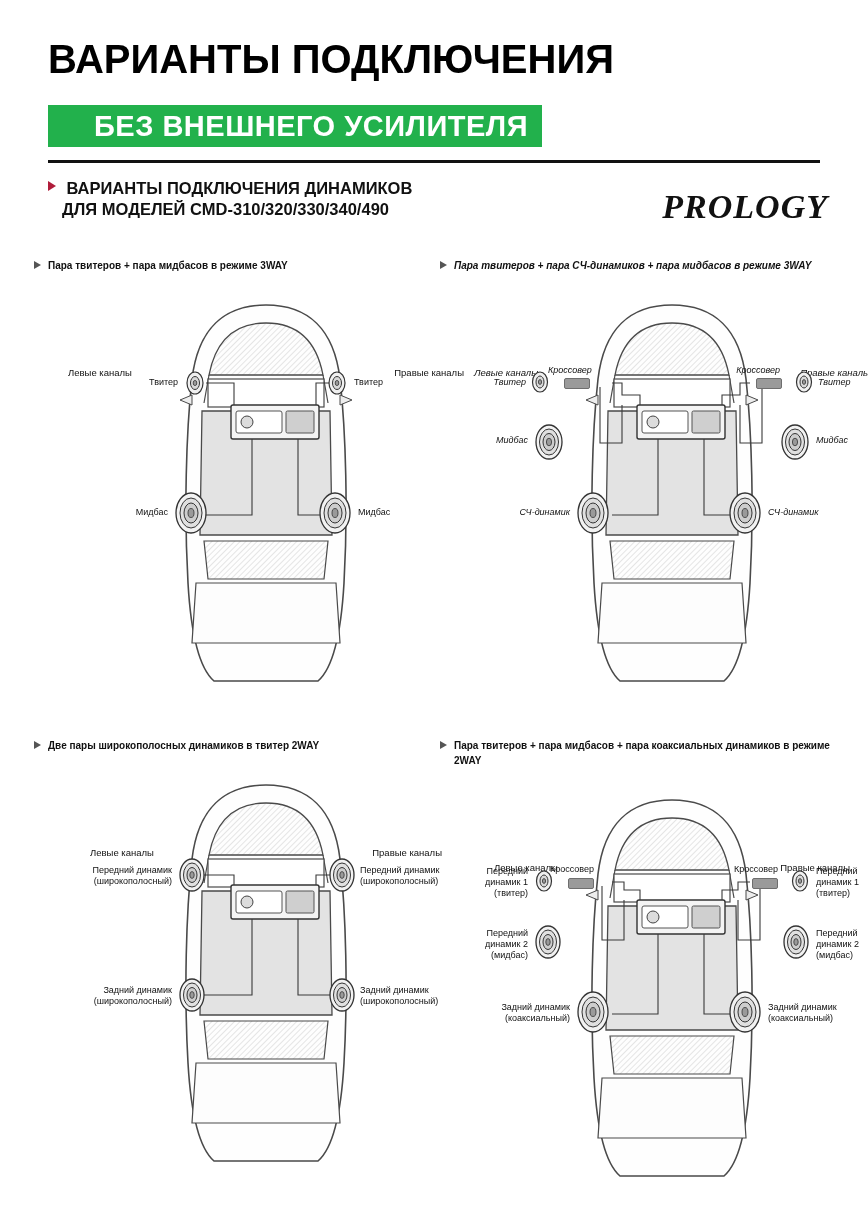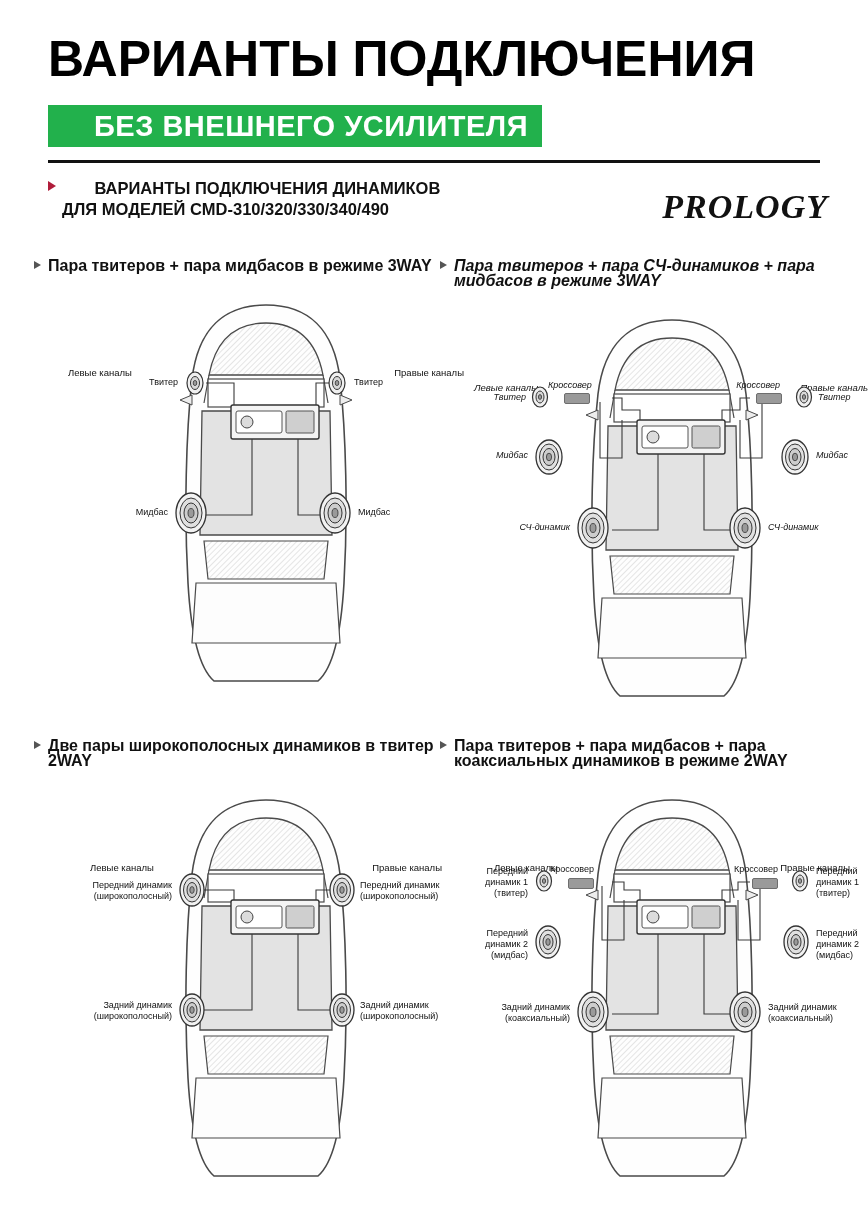--- a/index.html
+++ b/index.html
@@ -2,46 +2,46 @@
 <html lang="ru"><head>
 <meta charset="utf-8">
 <style>
   html,body{margin:0;padding:0;background:#ffffff;}
   body{width:868px;height:1228px;font-family:"Liberation Sans",sans-serif;color:#111;position:relative;overflow:hidden;}
   .page{position:absolute;inset:0;}
 
   
   .title{
     position:absolute;left:48px;top:30px;width:780px;
-    font-size:50px;font-weight:bold;letter-spacing:0px;line-height:58px;color:#000;
+    font-size:40px;font-weight:bold;letter-spacing:0px;line-height:58px;color:#000;
   }
   .subtitle-bar{
     position:absolute;left:48px;top:105px;height:42px;
     background:#22b14c;display:flex;align-items:center;padding:0 14px 0 14px;
   }
   .subtitle-bar span{color:#ffffff;font-size:29px;font-weight:bold;letter-spacing:0.5px;margin-left:32px;}
   .rule{position:absolute;left:48px;top:160px;width:772px;height:3px;background:#111;}
 
   .sec-head{position:absolute;left:48px;top:178px;width:560px;}
   .sec-head .tri{
     display:inline-block;width:0;height:0;border-left:8px solid #b01c3a;
     border-top:5px solid transparent;border-bottom:5px solid transparent;
     margin-right:6px;vertical-align:3px;
   }
-  .sec-head .txt{display:inline;font-size:16.5px;font-weight:bold;line-height:21px;margin-left:28px;}
+  .sec-head .txt{display:inline;font-size:16.5px;font-weight:bold;line-height:21px;}
   .sec-head .line2{display:block;margin-left:14px;font-size:16.5px;font-weight:bold;line-height:21px;}
 
   .brand{
     position:absolute;right:40px;top:188px;font-family:"Liberation Serif",serif;
     font-size:34px;font-style:italic;font-weight:bold;letter-spacing:1px;color:#111;
   }
 
   
   .panel{position:absolute;}
-  .p-head{position:relative;padding-left:14px;font-size:16px;font-weight:bold;line-height:15px;color:#111;}
+  .p-head{position:relative;padding-left:14px;font-size:10px;font-weight:bold;line-height:15px;color:#111;}
   .p-head .tri{
     position:absolute;left:0;top:3px;width:0;height:0;border-left:7px solid #555;
     border-top:4.5px solid transparent;border-bottom:4.5px solid transparent;
   }
   .stage{position:relative;width:100%;margin-left:32px;}
   .lbl{position:absolute;font-size:9px;line-height:11px;color:#111;white-space:pre-line;}
   .lbl.r{text-align:right;}
   .side{position:absolute;font-size:9.5px;color:#111;}
 
   

